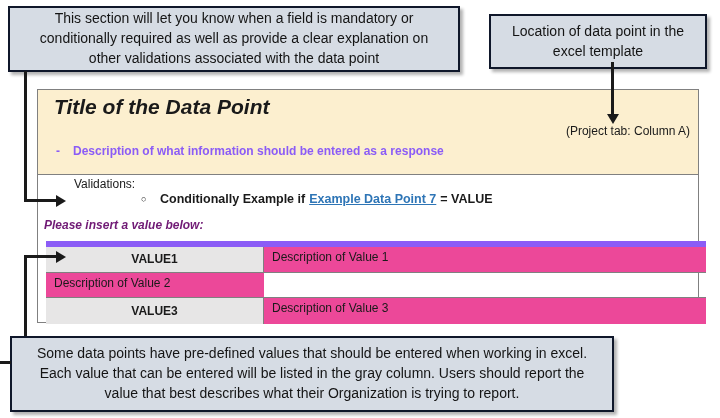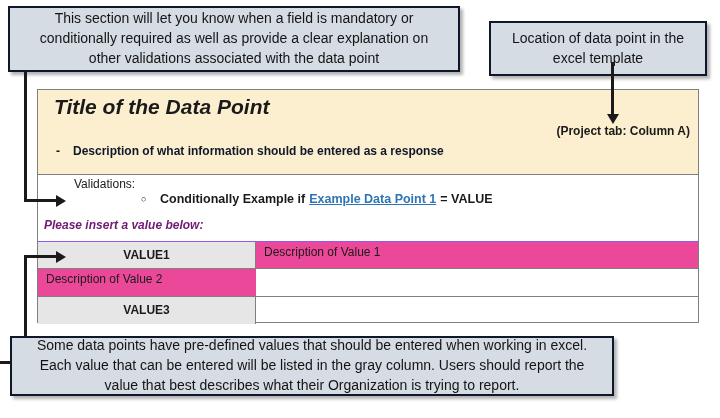--- a/index.html
+++ b/index.html
@@ -12,54 +12,54 @@
     position: absolute;
     background: #D6DCE4;
     border: 2px solid #0f172a;
     box-shadow: 3px 3px 3px rgba(0,0,0,0.30);
     display: flex; align-items: center; justify-content: center;
     text-align: center;
     color: #141414;
     font-size: 14px; line-height: 1.42;
   }
   .callout-top-left  { left: 8px;   top: 6px;   width: 452px; height: 66px; padding: 2px 14px; }
-  .callout-top-right { left: 489px; top: 21px;   width: 218px; height: 55px; padding: 4px 12px; justify-content: flex-end; }
-  .callout-bottom    { left: 10px;  top: 336px; width: 604px; height: 60px; padding: 2px 16px; }
+  .callout-top-right { left: 489px; top: 14px;   width: 218px; height: 55px; padding: 4px 12px; justify-content: flex-end; }
+  .callout-bottom    { left: 10px;  top: 336px; width: 604px; height: 76px; padding: 2px 16px; }
 
   
   .doc {
     position: absolute; left: 37px; top: 89px; width: 662px; height: 234px;
     background: #ffffff; border: 1px solid #808080;
   }
   .doc-header {
     position: absolute; left: 0; top: 0; width: 100%; height: 85px;
     background: #FCEFCF; border-bottom: 1px solid #808080;
   }
   .doc-title {
     position: absolute; left: 16px; top: 5px;
     font-size: 21px; font-weight: bold; font-style: italic; color: #1a1a1a;
   }
   .doc-location {
     position: absolute; right: 8px; top: 34px;
-    font-size: 12px; font-weight: bold; color: #1a1a1a;
+    font-size: 12px; font-weight: normal; color: #1a1a1a;
   }
-  .doc-desc { position: absolute; left: 18px; top: 54px; font-size: 12px; font-weight: bold; color: #0f172a; }
+  .doc-desc { position: absolute; left: 18px; top: 54px; font-size: 12px; font-weight: bold; color: #8b5cf6; }
   .doc-desc .dash { display: inline-block; width: 17px; }
 
   .validations-label { position: absolute; left: 6px; top: 87px; font-size: 12px; color: #1a1a1a; margin-left: 30px; }
   .validation-line { position: absolute; left: 103px; top: 102px; font-size: 12.5px; font-weight: bold; color: #1a1a1a; }
   .validation-line .bullet { font-size: 9px; font-weight: normal; display: inline-block; width: 19px; vertical-align: 1px; }
   .validation-link { color: #2E75B6; text-decoration: underline; cursor: pointer; margin: 0 4px; }
 
   .insert-prompt { position: absolute; left: 6px; top: 128px; font-size: 12px; font-weight: bold; font-style: italic; color: #701a75; }
 
   .value-table {
-    position: absolute; left: 0; top: 151px; width: 100%; height: 83px;
+    position: absolute; left: 8px; top: 151px; width: 100%; height: 83px;
     display: grid; grid-template-rows: 1fr 1fr 1fr;
-    border-top: 1px solid #8b5cf6;
+    border-top: 6px solid #8b5cf6;
   }
   .value-row { display: grid; grid-template-columns: 218px 1fr; border-bottom: 1px solid #808080; }
   .value-row:last-child { border-bottom: none; }
   .value-cell {
     background: #E7E6E6; border-right: 1px solid #808080;
     display: flex; align-items: center; justify-content: center;
     font-size: 12px; font-weight: bold; color: #1a1a1a;
   }
   .desc-cell {
     background: #ec4899; display: flex; align-items: flex-start;
@@ -107,35 +107,36 @@
       <div class="doc-title">Title of the Data Point</div>
       <div class="doc-location">(Project tab: Column A)</div>
       <div class="doc-desc">
         <span class="dash">-</span><span>Description of what information should be entered as a response</span>
       </div>
     </div>
 
     <div class="validations-label">Validations:</div>
 
     <div class="validation-line">
-      <span class="bullet">○</span><span>Conditionally Example if</span><span class="validation-link">Example Data Point 1</span><span>= VALUE</span>
+      <span class="bullet">○</span><span>Conditionally Example if</span><span class="validation-link">Example Data Point 7</span><span>= VALUE</span>
     </div>
 
     <div class="insert-prompt">Please insert a value below:</div>
 
     <div class="value-table">
       <div class="value-row">
         <div class="value-cell">VALUE1</div>
         <div class="desc-cell">Description of Value 1</div>
       </div>
       <div class="value-row">
         <div class="desc-cell">Description of Value 2</div>
       </div>
       <div class="value-row">
         <div class="value-cell">VALUE3</div>
+        <div class="desc-cell">Description of Value 3</div>
       </div>
     </div>
   </div>
 
   <div class="callout callout-bottom">
     <span>Some data points have pre-defined values that should be entered when working in excel.  Each value that can be entered will be listed in the gray column.  Users should report the value that best describes what their Organization is trying to report.</span>
   </div>
 
   <div class="bar elbow1-v"></div>
   <div class="bar elbow1-h"></div>

